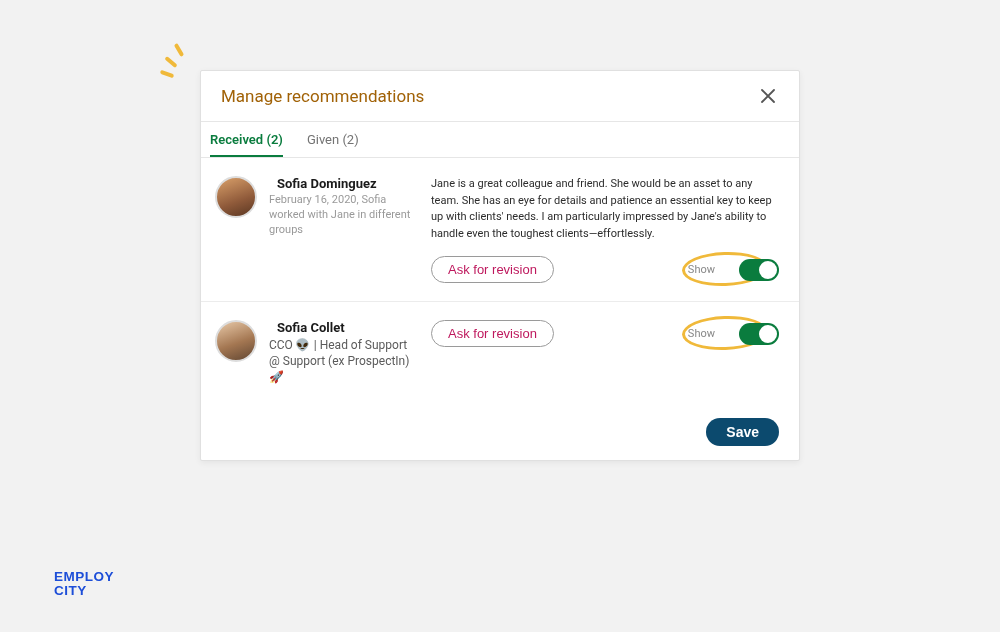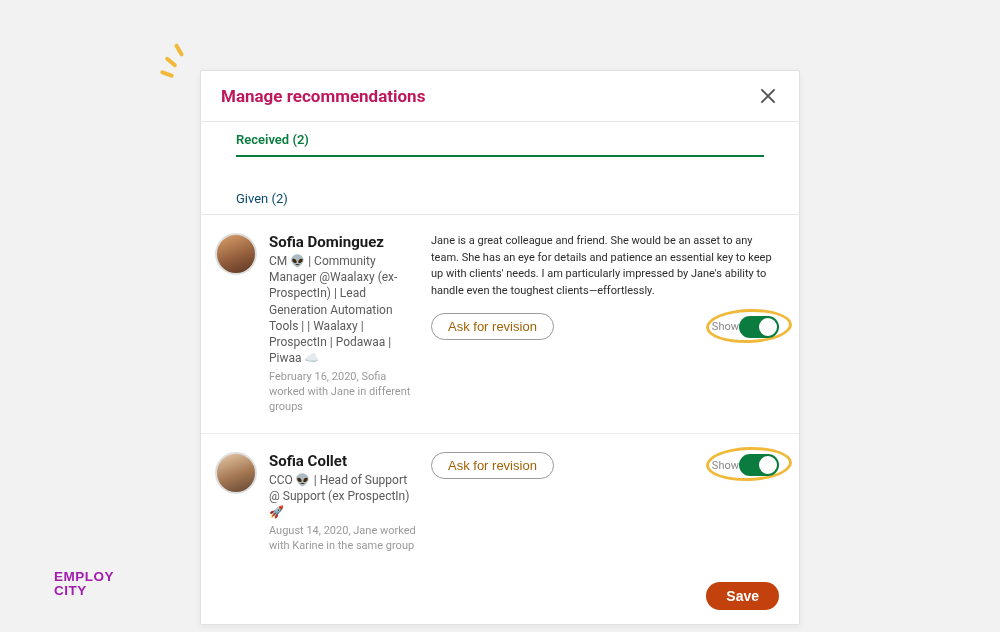--- a/index.html
+++ b/index.html
@@ -43,40 +43,39 @@
   }
   .modal-header {
     padding: 14px 20px;
     border-bottom: 1px solid #e6e6e6;
     display: flex;
     justify-content: space-between;
     align-items: center;
   }
   .modal-title {
     font-size: 17px;
-    font-weight: 700;
-    color: #be185d;
+    font-weight: 400;
+    color: #a16207;
   }
   .close-x {
     width: 22px; height: 22px;
     cursor: pointer;
     color: #555;
     display:flex;align-items:center;justify-content:center;
   }
   .tabs {
     display: flex;
     gap: 24px;
-    padding: 0 35px;
+    padding: 0 9px;
     border-bottom: 1px solid #e6e6e6;
     font-size: 13px;
-    flex-direction: column;
   }
   .tab {
     padding: 10px 0 8px 0;
-    color: #0c4a6e;
+    color: #737373;
     cursor: pointer;
   }
   .tab.active {
     color: #0a7c3e;
     font-weight: 600;
     border-bottom: 2px solid #0a7c3e;
   }
   .modal-body {
     padding: 0;
   }
@@ -95,24 +94,25 @@
     border: 2px solid #ddd;
     overflow:hidden;
   }
   .av1 { background: linear-gradient(160deg,#d9a06a 0%,#8f5a3a 60%,#5a3722 100%); }
   .av2 { background: linear-gradient(160deg,#e8c9a8 0%,#a47752 55%,#614632 100%); }
   .left-col {
     width: 150px;
     flex-shrink: 0;
   }
   .person-name {
-    font-size: 15px;
+    font-size: 13px;
     font-weight: 700;
     color: #1a1a1a;
     margin-bottom: 2px;
+    margin-left: 8px;
   }
   .person-desc {
     font-size: 12px;
     color: #5b5b5b;
     line-height: 1.35;
     margin-bottom: 4px;
   }
   .person-meta {
     font-size: 11px;
     color: #9a9a9a;
@@ -130,30 +130,30 @@
     margin-bottom: 14px;
   }
   .action-row {
     display: flex;
     justify-content: space-between;
     align-items: center;
   }
   .ask-btn {
     border: 1px solid #9a9a9a;
     background: transparent;
-    color: #a16207;
+    color: #be185d;
     font-size: 13px;
     padding: 5px 16px;
     border-radius: 18px;
     cursor: pointer;
   }
   .toggle-wrap {
     display: flex;
     align-items: center;
-    gap: 0;
+    gap: 24px;
     position: relative;
   }
   .toggle-label {
     font-size: 11px;
     color: #888;
   }
   .toggle {
     width: 40px;
     height: 22px;
     background: #0a7c3e;
@@ -180,39 +180,39 @@
     left: -6px;
     transform: rotate(-2deg);
     pointer-events: none;
   }
   .modal-footer {
     display: flex;
     justify-content: flex-end;
     padding: 10px 20px 14px 20px;
   }
   .save-btn {
-    background: #c2410c;
+    background: #0c4a6e;
     color: #fff;
     border: none;
     padding: 6px 20px;
     border-radius: 18px;
     font-size: 14px;
     font-weight: 600;
     cursor: pointer;
   }
   .logo {
     position: absolute;
     left: 54px;
     bottom: 34px;
     font-family: Arial, sans-serif;
     font-weight: 900;
     font-size: 13.5px;
     letter-spacing: 0.5px;
     line-height: 1.05;
-    color: #a21caf;
+    color: #1d4ed8;
   }
 </style>
 </head>
 <body>
 
 <div class="sparks">
   <span></span>
     <span></span>
     <span></span>
 </div>
@@ -231,42 +231,40 @@
     <div class="tab active">Received (2)</div>
     <div class="tab">Given (2)</div>
   </div>
 
   <div class="modal-body">
 
     <div class="rec">
       <div class="avatar av1"></div>
       <div class="left-col">
         <div class="person-name">Sofia Dominguez</div>
-        <div class="person-desc">CM 👽 | Community Manager @Waalaxy (ex-ProspectIn) | Lead Generation Automation Tools | | Waalaxy | ProspectIn | Podawaa | Piwaa ☁️</div>
         <div class="person-meta">February 16, 2020, Sofia worked with Jane in different groups</div>
       </div>
       <div class="right-col">
         <div class="rec-text">Jane is a great colleague and friend. She would be an asset to any team. She has an eye for details and patience an essential key to keep up with clients' needs. I am particularly impressed by Jane's ability to handle even the toughest clients—effortlessly.</div>
         <div class="action-row">
           <button class="ask-btn">Ask for revision</button>
           <div class="toggle-wrap">
             <div class="highlight-oval"></div>
             <span class="toggle-label">Show</span>
             <div class="toggle"></div>
           </div>
         </div>
       </div>
     </div>
 
     <div class="rec">
       <div class="avatar av2"></div>
       <div class="left-col">
         <div class="person-name">Sofia Collet</div>
         <div class="person-desc">CCO 👽 | Head of Support @ Support (ex ProspectIn) 🚀</div>
-        <div class="person-meta">August 14, 2020, Jane worked with Karine in the same group</div>
       </div>
       <div class="right-col">
         <div class="action-row">
           <button class="ask-btn">Ask for revision</button>
           <div class="toggle-wrap">
             <div class="highlight-oval"></div>
             <span class="toggle-label">Show</span>
             <div class="toggle"></div>
           </div>
         </div>

